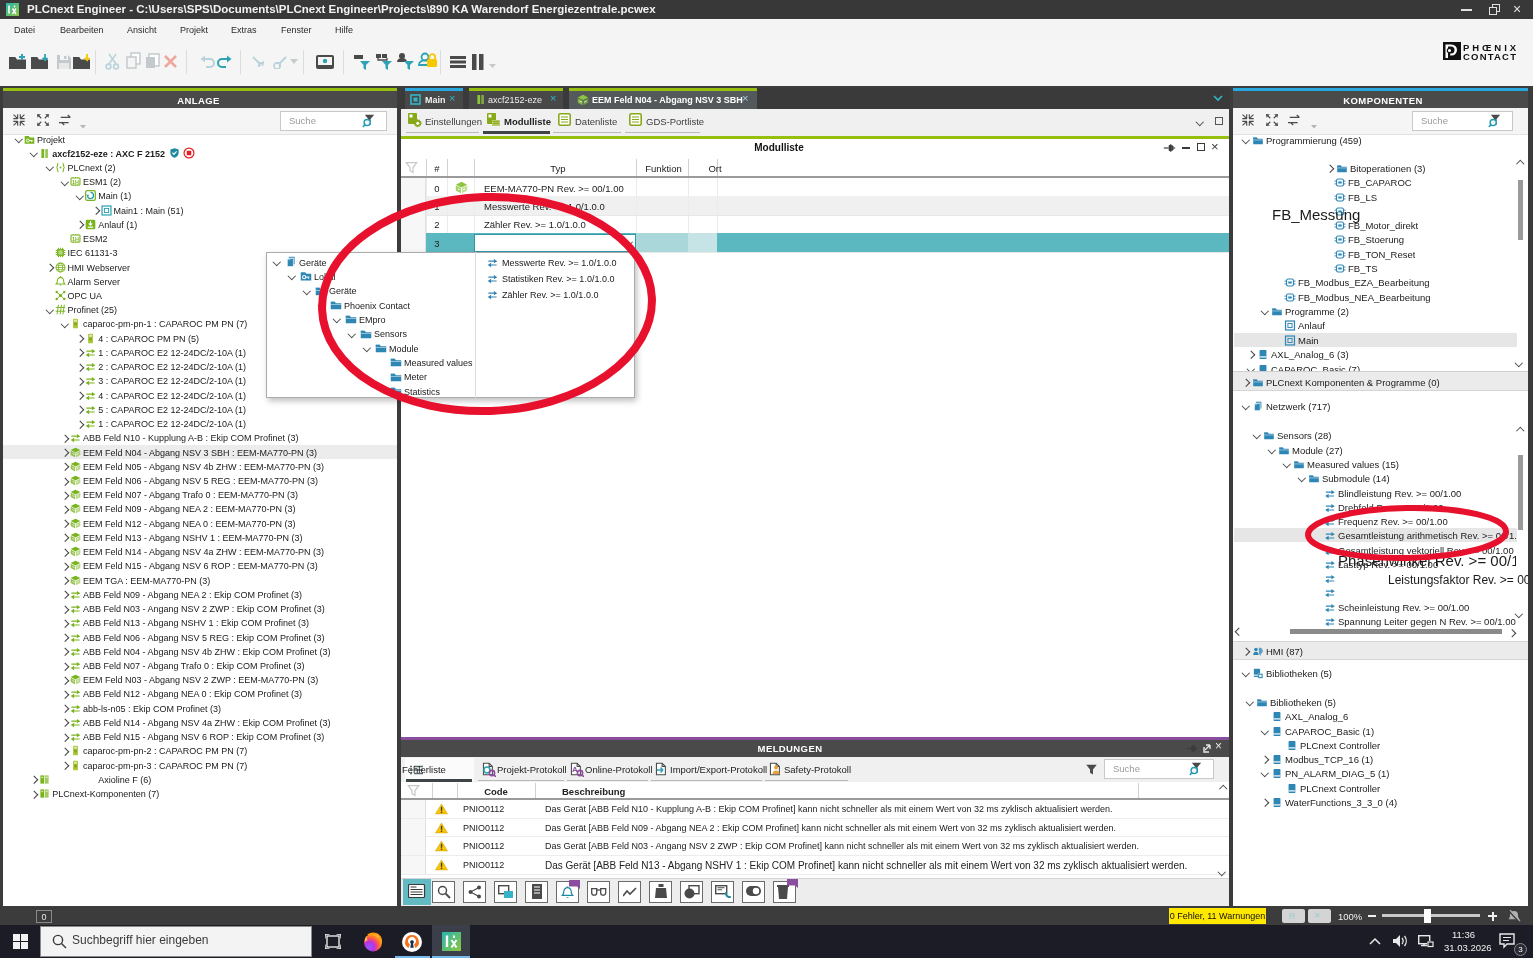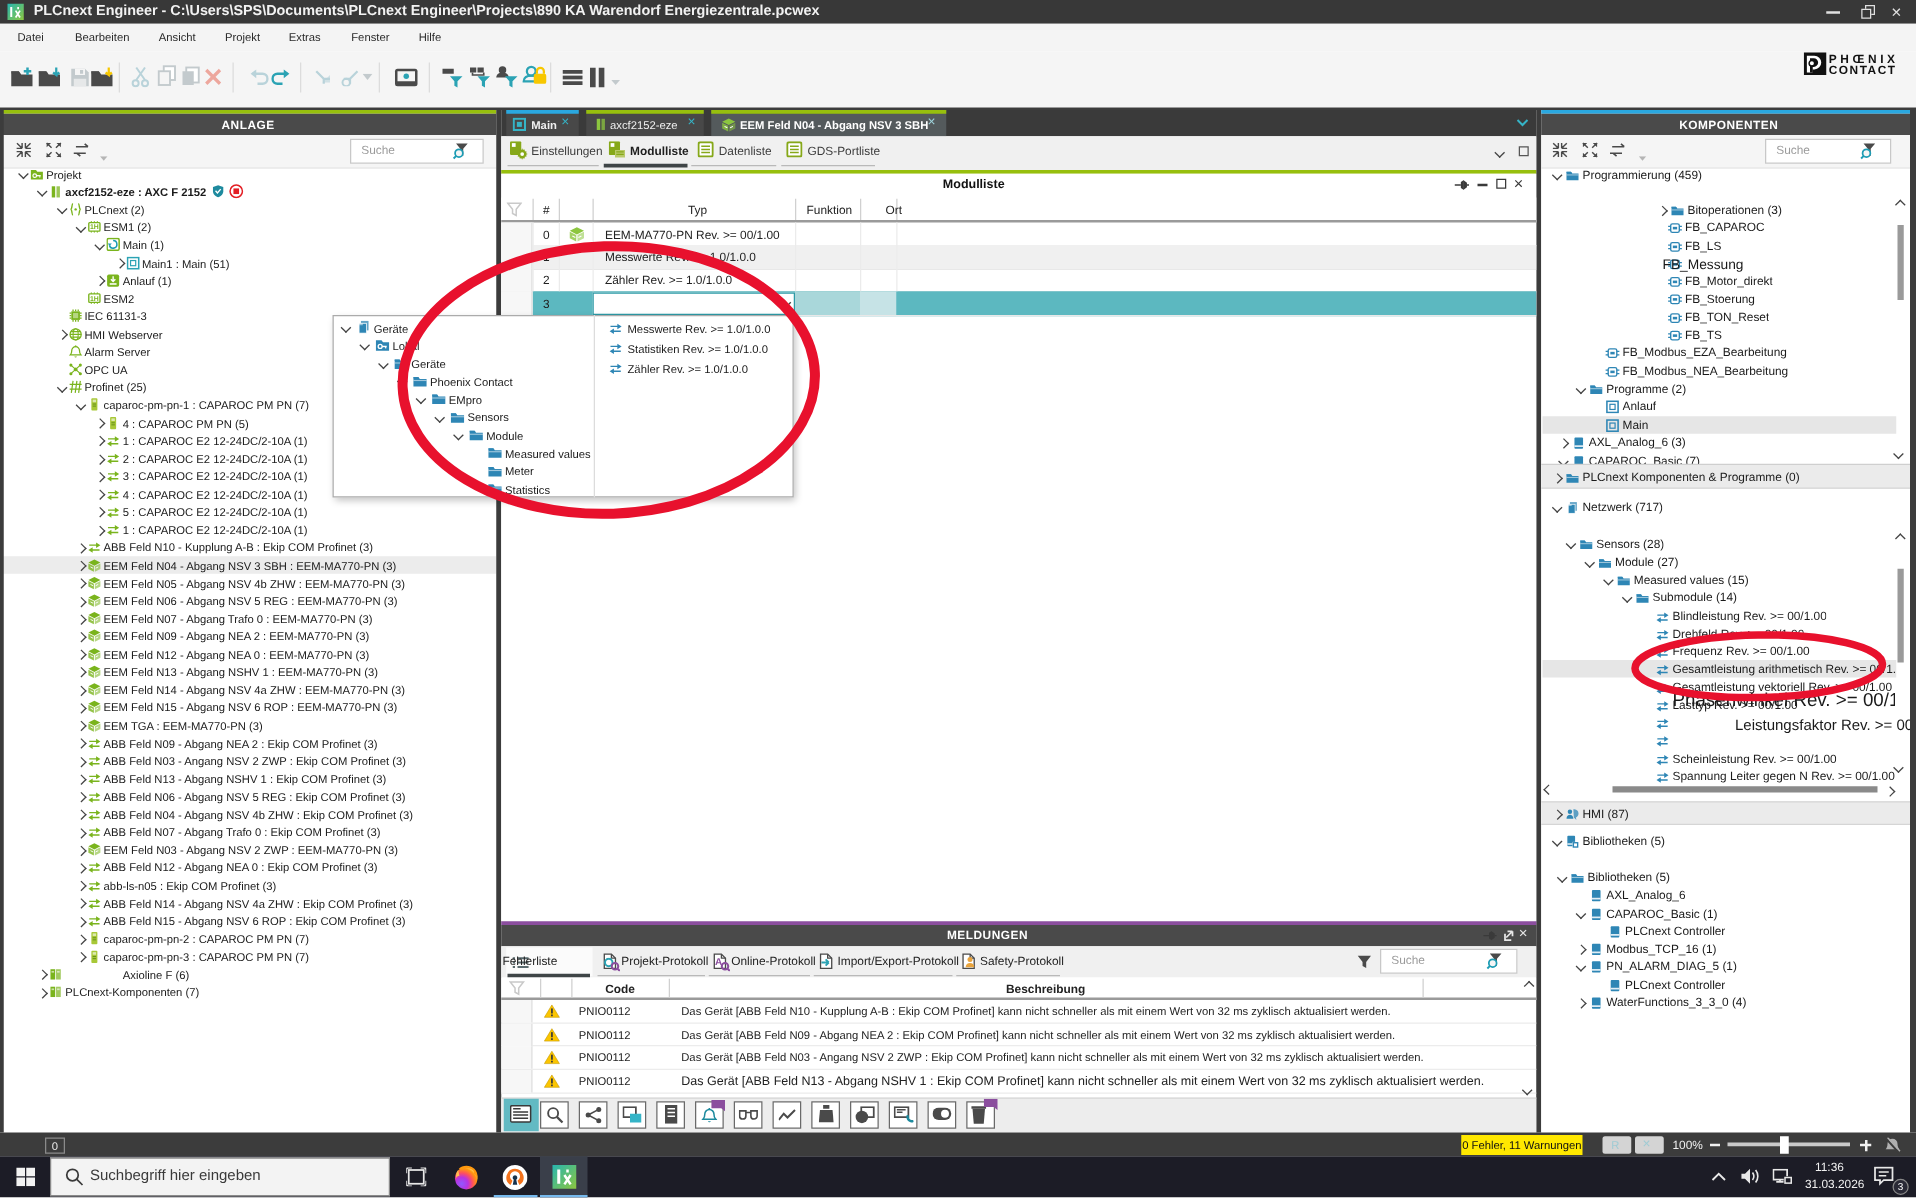--- a/index.html
+++ b/index.html
@@ -815,21 +815,21 @@
   </svg>
 <div class="abs" style="left:401px;top:782px;width:828px;height:18px;background:#fff;border-bottom:2px solid #9a9a9a;"></div>
 <div class="abs" style="left:432px;top:783px;width:1px;height:15px;background:#d0d0d0;"></div>
 <div class="abs" style="left:457px;top:783px;width:1px;height:15px;background:#d0d0d0;"></div>
 <div class="abs" style="left:535px;top:783px;width:1px;height:15px;background:#d0d0d0;"></div>
 <div class="abs" style="left:1138px;top:783px;width:1px;height:15px;background:#d0d0d0;"></div>
 <svg class="ic" style="left:407px;top:784px;color:#c9c9c9;" width="13" height="13">
     <use href="#funnel"></use>
   </svg>
 <div class="tx" style="left:457px;top:786px;width:78px;text-align:center;font-size:9.5px;font-weight:bold;color:#222;">Code</div>
-<div class="tx" style="left:535px;top:786px;width:603px;text-align:center;font-size:9.5px;font-weight:bold;color:#222;">Beschreibung</div>
+<div class="tx" style="left:562px;top:786px;width:603px;text-align:left;font-size:9.5px;font-weight:bold;color:#222;">Beschreibung</div>
 <div class="chev" style="left:1219px;top:786px;transform:rotate(180deg)"></div>
 <div class="abs" style="left:401px;top:817.7px;width:828px;height:1px;background:#ececec;"></div>
 <div class="abs" style="left:401px;top:800.0px;width:25px;height:18px;background:#f7f7f7;border-right:1px solid #e0e0e0;"></div>
 <svg class="ic" style="left:435px;top:803.0px;color:#fbc500;" width="13" height="12">
     <use href="#warn"></use>
   </svg>
 <div class="tx" style="left:463px;top:804.0px;font-size:9px;color:#222;">PNIO0112</div>
 <div class="tx" style="left:545px;top:804.0px;font-size:9px;color:#222;">Das Gerät [ABB Feld N10 - Kupplung A-B : Ekip COM Profinet] kann nicht schneller als mit einem Wert von 32 ms zyklisch aktualisiert werden.</div>
 <div class="abs" style="left:401px;top:836.4000000000001px;width:828px;height:1px;background:#ececec;"></div>
 <div class="abs" style="left:401px;top:818.7px;width:25px;height:18px;background:#f7f7f7;border-right:1px solid #e0e0e0;"></div>
@@ -962,21 +962,21 @@
     <use href="#fbox"></use>
   </svg>
 <div class="tx" style="left:1348px;top:177px;font-size:9.5px;color:#1a1a1a;max-width:168px;overflow:hidden">FB_CAPAROC</div>
 <svg class="ic" style="left:1334px;top:191.5px;color:#2e86b5;" width="12" height="11">
     <use href="#fbox"></use>
   </svg>
 <div class="tx" style="left:1348px;top:192px;font-size:9.5px;color:#1a1a1a;max-width:168px;overflow:hidden">FB_LS</div>
 <svg class="ic" style="left:1334px;top:205.5px;color:#2e86b5;" width="12" height="11">
     <use href="#fbox"></use>
   </svg>
-<div class="tx" style="left:1330px;top:206px;font-size:11px;color:#1a1a1a;max-width:168px;overflow:hidden">FB_Messung</div>
+<div class="tx" style="left:1272px;top:206px;font-size:15px;color:#1a1a1a;max-width:168px;overflow:hidden">FB_Messung</div>
 <svg class="ic" style="left:1334px;top:219.5px;color:#2e86b5;" width="12" height="11">
     <use href="#fbox"></use>
   </svg>
 <div class="tx" style="left:1348px;top:220px;font-size:9.5px;color:#1a1a1a;max-width:168px;overflow:hidden">FB_Motor_direkt</div>
 <svg class="ic" style="left:1334px;top:233.5px;color:#2e86b5;" width="12" height="11">
     <use href="#fbox"></use>
   </svg>
 <div class="tx" style="left:1348px;top:234px;font-size:9.5px;color:#1a1a1a;max-width:168px;overflow:hidden">FB_Stoerung</div>
 <svg class="ic" style="left:1334px;top:248.5px;color:#2e86b5;" width="12" height="11">
     <use href="#fbox"></use>

